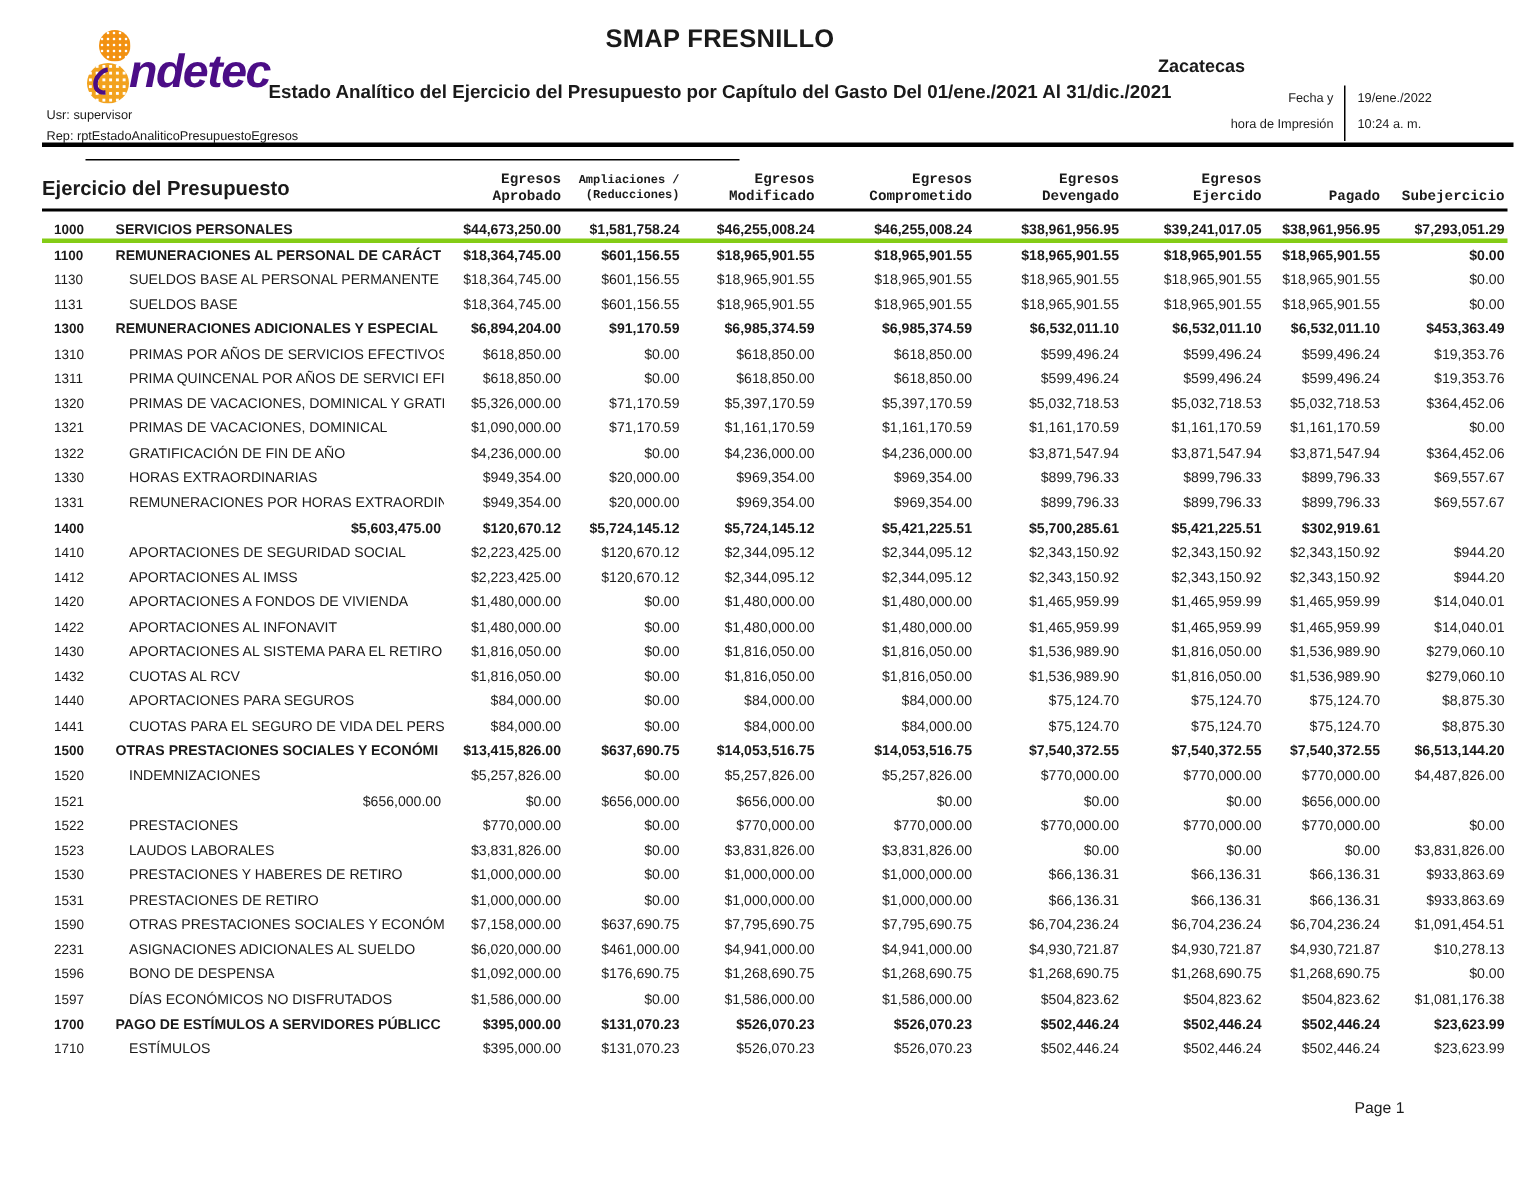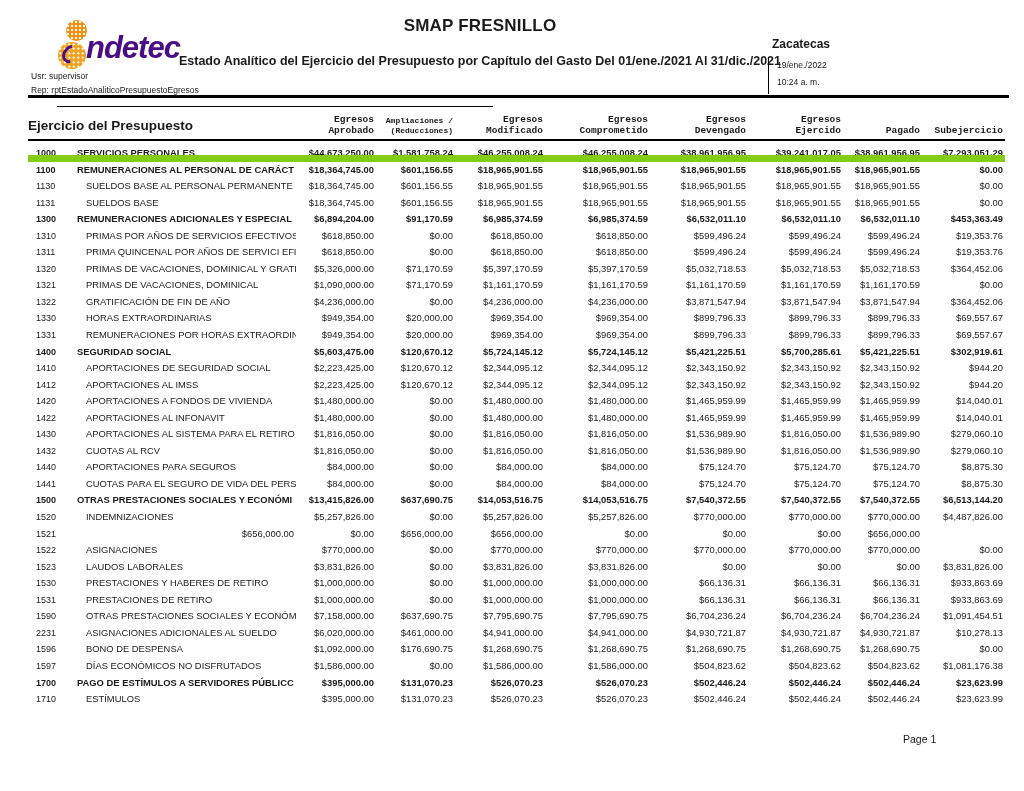--- a/index.html
+++ b/index.html
@@ -46,21 +46,21 @@
 
   .thead { position:absolute; left:28px; top:107px; width:977px; height:34px; border-bottom:2.5px solid #000; align-items:end; }
   .thead .first-col { grid-column:span 2; font-size:13.5px; font-weight:bold; align-self:center; padding-top:4px; }
   .colhead { text-align:right; font-size:9.5px; font-weight:bold; line-height:10.5px; padding:0 2px 3px 0;font-family:Liberation Mono, monospace; }
   .colhead.small { font-size:8px; line-height:10px; }
   .colhead span { display:block; }
 
   .tbody { position:absolute; left:28px; top:145px; width:977px; }
   .row { height:16.55px; line-height:16.55px; font-size:9.4px; }
   .row.bold { font-weight:bold; }
-  .row.rule-below { border-bottom:7px solid #84cc16; }
+  .row.rule-below { border-bottom:3px solid #84cc16; }
   .cell { overflow:hidden; white-space:nowrap; }
   .cell.code { padding-left:8px; font-size:9px; }
   .cell.label { padding-left:10px; }
   .row.bold .cell.label { padding-left:1px; }
   .cell.num { text-align:right; padding-right:2px; }
 
   .page-num { position:absolute; left:903px; top:733px; font-size:10.5px; }
 </style>
 </head>
 <body>
@@ -75,20 +75,24 @@
 <div class="usr-line">Usr: supervisor</div>
 <div class="rep-line">Rep: rptEstadoAnaliticoPresupuestoEgresos</div>
 
 <div class="title-block">
   <div class="org-title">SMAP FRESNILLO</div>
   <div class="state-title">Zacatecas</div>
   <div class="report-title">Estado Analítico del Ejercicio del Presupuesto por Capítulo del Gasto Del 01/ene./2021 Al 31/dic./2021</div>
 </div>
 
 <div class="print-block">
+  <div class="print-labels">
+    <div>Fecha y</div>
+    <div>hora de Impresión</div>
+  </div>
   <div class="print-divider"></div>
   <div class="print-values">
     <div>19/ene./2022</div>
     <div>10:24 a. m.</div>
   </div>
 </div>
 
 <div class="rule-top"></div>
 
 <div class="thead-topline"></div>
@@ -268,21 +272,20 @@
       <div class="cell num">$20,000.00</div>
       <div class="cell num">$969,354.00</div>
       <div class="cell num">$969,354.00</div>
       <div class="cell num">$899,796.33</div>
       <div class="cell num">$899,796.33</div>
       <div class="cell num">$899,796.33</div>
       <div class="cell num">$69,557.67</div>
     </div>
     <div class="row grid bold">
     <div class="cell code">1400</div>
-    <div class="cell label">SEGURIDAD SOCIAL</div>
   <div class="cell num">$5,603,475.00</div>
       <div class="cell num">$120,670.12</div>
       <div class="cell num">$5,724,145.12</div>
       <div class="cell num">$5,724,145.12</div>
       <div class="cell num">$5,421,225.51</div>
       <div class="cell num">$5,700,285.61</div>
       <div class="cell num">$5,421,225.51</div>
       <div class="cell num">$302,919.61</div>
     </div>
     <div class="row grid">
@@ -411,21 +414,21 @@
       <div class="cell num">$0.00</div>
       <div class="cell num">$656,000.00</div>
       <div class="cell num">$656,000.00</div>
       <div class="cell num">$0.00</div>
       <div class="cell num">$0.00</div>
       <div class="cell num">$0.00</div>
       <div class="cell num">$656,000.00</div>
     </div>
     <div class="row grid">
     <div class="cell code">1522</div>
-    <div class="cell label">ASIGNACIONES</div>
+    <div class="cell label">PRESTACIONES</div>
   <div class="cell num">$770,000.00</div>
       <div class="cell num">$0.00</div>
       <div class="cell num">$770,000.00</div>
       <div class="cell num">$770,000.00</div>
       <div class="cell num">$770,000.00</div>
       <div class="cell num">$770,000.00</div>
       <div class="cell num">$770,000.00</div>
       <div class="cell num">$0.00</div>
     </div>
     <div class="row grid">

